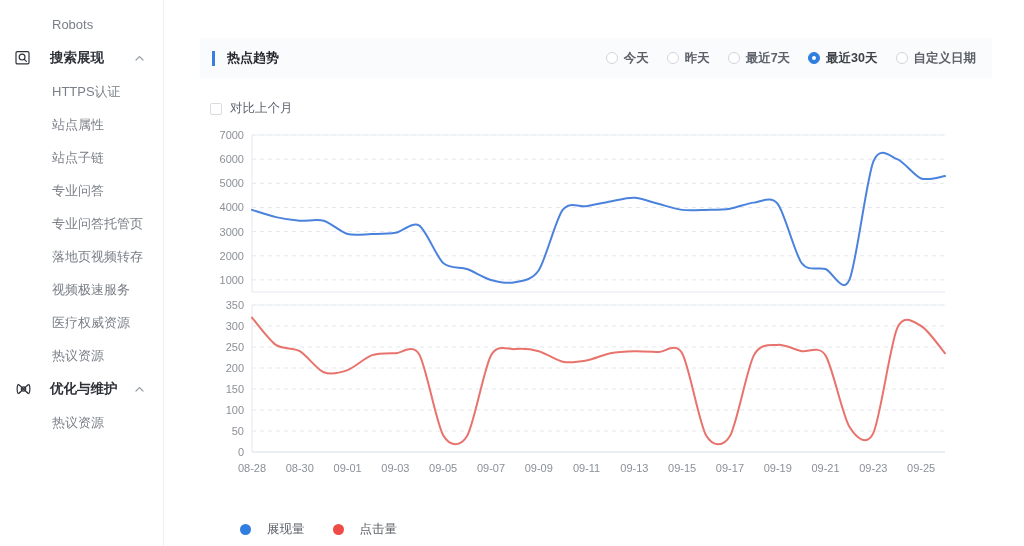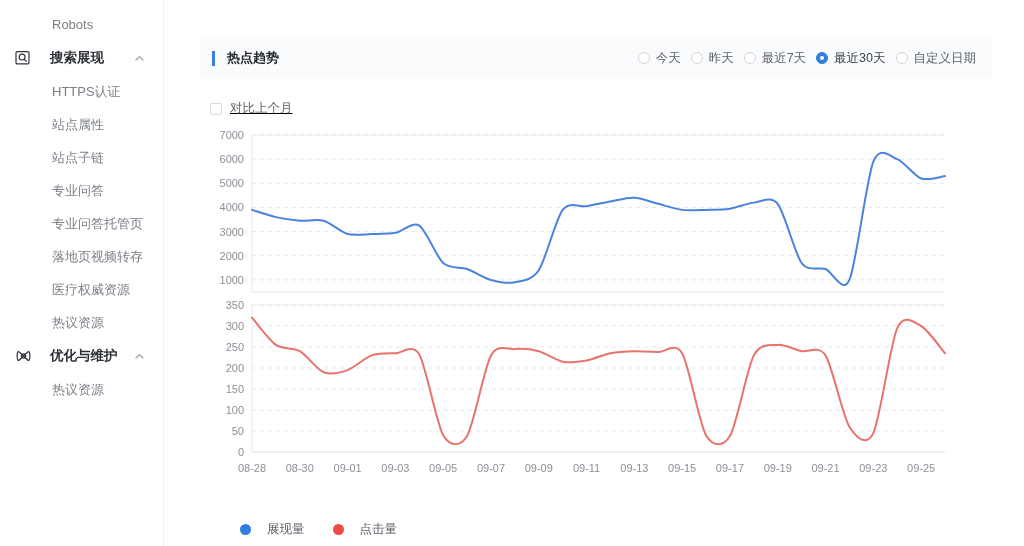--- a/index.html
+++ b/index.html
@@ -85,21 +85,22 @@
     font-size: 13px;
     font-weight: bold;
     color: #25292f;
     margin-left: 12px;
     white-space: nowrap;
   }
   .radios {
     margin-left: auto;
     display: flex;
     align-items: flex-start;
-    gap: 10px;
+    gap: 18px;
+    font-weight: bold;
   }
   .radio {
     display: flex; align-items: center;
     cursor: pointer;
     gap: 6px;
   }
   .radio .dot {
     width: 12px; height: 12px;
     border-radius: 50%;
     border: 1px solid #d2d6dc;
@@ -125,21 +126,20 @@
     white-space: nowrap;
   }
   .radio.on .rlabel { color: #3c4148; }
 
   .compare-row {
     display: flex;
     align-items: center;
     gap: 8px;
     margin: 22px 0 0 10px;
     cursor: pointer;
-    text-decoration: underline;
   }
   .compare-row .cbox {
     width: 12px; height: 12px;
     border: 1px solid #d8dbe0;
     background: #fff;
     border-radius: 2px;
     flex: 0 0 12px;
   }
   .compare-row .clabel {
     font-size: 12.5px;
@@ -187,20 +187,21 @@
             <polyline points="2,7 5.5,3.6 9,7"></polyline>
           </svg>
         </span>
       </div>
       <div class="nav-leaf">HTTPS认证</div>
       <div class="nav-leaf">站点属性</div>
       <div class="nav-leaf">站点子链</div>
       <div class="nav-leaf">专业问答</div>
       <div class="nav-leaf">专业问答托管页</div>
       <div class="nav-leaf">落地页视频转存</div>
+      <div class="nav-leaf">视频极速服务</div>
       <div class="nav-leaf">医疗权威资源</div>
       <div class="nav-leaf">热议资源</div>
       <div class="nav-group">
         <span class="gicon">
           <svg width="17" height="16" viewBox="0 0 17 16" fill="none" stroke="currentColor" stroke-width="1.2">
             <circle cx="8.5" cy="8" r="2.2"></circle>
             <path d="M3.3 3.2 C6 5.2 11 10.8 13.7 12.8"></path>
             <path d="M13.7 3.2 C11 5.2 6 10.8 3.3 12.8"></path>
             <path d="M3.3 3.2 C1.7 5 1.7 11 3.3 12.8"></path>
             <path d="M13.7 3.2 C15.3 5 15.3 11 13.7 12.8"></path>

